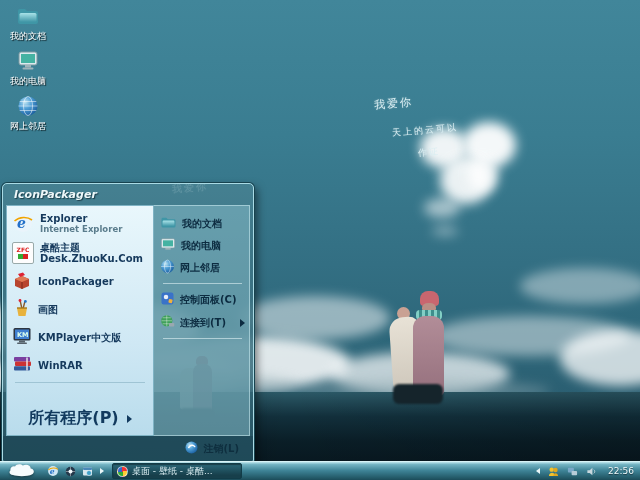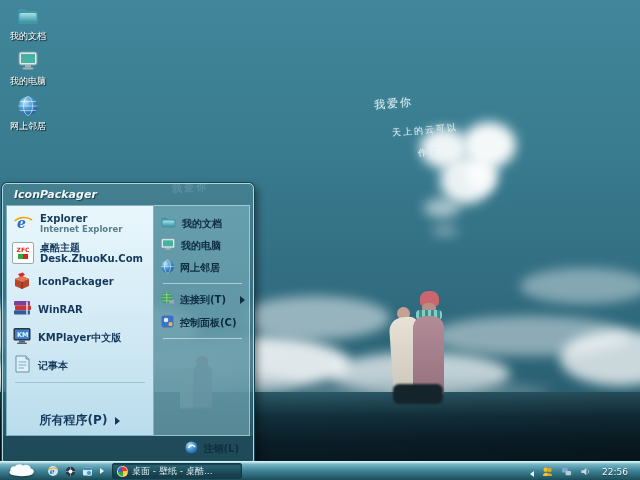--- a/index.html
+++ b/index.html
@@ -38,21 +38,21 @@
     text-shadow:1px 1px 1px rgba(0,20,30,.6);}
   .sm-body{flex:1;display:flex;margin:0 3px;min-height:0;}
   .sm-left{width:142px;flex:none;display:flex;flex-direction:column;
     background:linear-gradient(180deg,#e9f7fc 0%,#cfe8f4 60%,#b9dcec 100%);
     border:1px solid #7fb3c4;padding:3px 2px;}
   .sm-item{display:flex;align-items:center;gap:6px;padding:3px 3px;border-radius:2px;
     font-size:10px;font-weight:bold;color:#15395c;line-height:11px;cursor:default;}
   .sm-item .sub{display:block;font-weight:bold;font-size:8.5px;color:#5a7c8c;}
   .sm-sep-l{height:1px;margin:3px 6px;background:#9fc4d4;flex:none;}
   .all-programs{margin-top:auto;display:flex;align-items:center;justify-content:center;
-    gap:8px;padding:4px 0 3px;font-size:12px;font-weight:bold;color:#123a5e;cursor:default;}
+    gap:8px;padding:4px 0 3px;font-size:16px;font-weight:bold;color:#123a5e;cursor:default;}
   .tri-r{width:0;height:0;border-left:5px solid #123a5e;border-top:4px solid transparent;
     border-bottom:4px solid transparent;}
   .sm-right{flex:1;background:rgba(152,204,216,.42);border:1px solid rgba(205,238,244,.55);
     border-left:none;padding:6px 3px 0 5px;}
   .sm-ritem{display:flex;align-items:center;gap:5px;padding:3px 1px;font-size:10px;
     font-weight:bold;color:#0c2b40;line-height:11px;cursor:default;}
   .sm-sep-r{height:1px;margin:4px 4px;background:rgba(235,250,252,.55);}
   .sm-footer{flex:none;height:25px;display:flex;align-items:center;justify-content:flex-end;
     gap:16px;padding-right:14px;background:rgba(25,66,80,.55);border-radius:0 0 2px 2px;
     font-size:10px;font-weight:bold;color:#0e2e3e;}
@@ -70,21 +70,21 @@
   .ql-chev{width:0;height:0;border-left:4px solid #e8f6f8;border-top:3px solid transparent;
     border-bottom:3px solid transparent;margin-left:2px;cursor:pointer;}
   .task-btn{display:flex;align-items:center;gap:4px;margin-left:8px;width:120px;height:14px;
     padding:0 4px;border-radius:2px;border:1px solid #123c48;cursor:pointer;
     background:linear-gradient(180deg,#2b6879,#173f4b 80%);
     box-shadow:inset 0 1px 1px rgba(0,0,0,.4);}
   .task-btn .tlabel{font-size:9px;color:#ddeff3;white-space:nowrap;overflow:hidden;
     text-overflow:ellipsis;}
   .wheel{width:9px;height:9px;border-radius:50%;flex:none;border:1px solid rgba(255,255,255,.6);
     background:conic-gradient(#e33 0 25%,#fc3 25% 50%,#3a3 50% 75%,#36c 75% 100%);}
-  .tray{margin-left:auto;display:flex;align-items:flex-end;gap:8px;padding-right:12px;}
+  .tray{margin-left:auto;display:flex;align-items:center;gap:8px;padding-right:6px;}
   .tray-chev{width:0;height:0;border-right:4px solid #e8f6f8;border-top:3px solid transparent;
     border-bottom:3px solid transparent;cursor:pointer;}
   .tray-ico{width:11px;height:11px;display:flex;align-items:center;justify-content:center;cursor:pointer;}
   .clock{font-size:9px;color:#eef8fa;text-shadow:0 1px 1px rgba(0,0,0,.5);margin-left:3px;cursor:default;}
 </style>
 </head>
 <body>
 
 <svg width="0" height="0" style="position:absolute">
   <defs>
@@ -216,49 +216,51 @@
                 <path d="M3 9l7 3 7-3-7-3Z" fill="#e07a55"></path>
                 <path d="M10 12v7" stroke="#7c2a1a" stroke-width="1"></path>
                 <path d="M6 4l5-1.5L13 5l-5 2Z" fill="#d23"></path>
               </svg>
           </span>
           <span>IconPackager</span>
         </div>
         <div class="sm-item">
           <span class="ic">
             <svg width="20" height="20" viewBox="0 0 20 20">
-                <rect x="2" y="3" width="16" height="4.4" rx="1" fill="#7a3fa0"></rect>
-                <rect x="3" y="7.6" width="16" height="4.4" rx="1" fill="#c33"></rect>
-                <rect x="2" y="12.2" width="16" height="4.4" rx="1" fill="#335a9a"></rect>
-                <path d="M15 3.4v13" stroke="#eee" stroke-width="1.4"></path>
-              </svg>
-          </span>
-          <span>WinRAR</span>
+                <path d="M8 2l2 9M13 3l-2 8" stroke="#8a5a2a" stroke-width="1.4"></path>
+                <circle cx="8" cy="2.5" r="1.4" fill="#d23"></circle>
+                <circle cx="13.4" cy="3.4" r="1.4" fill="#27c"></circle>
+                <path d="M5 10h10l-1.5 8h-7Z" fill="#e8b23c"></path>
+                <path d="M5 10h10" stroke="#a87a1a" stroke-width="1.4"></path>
+              </svg>
+          </span>
+          <span>画图</span>
         </div>
         <div class="sm-item">
           <span class="ic">
             <svg width="20" height="20" viewBox="0 0 20 20">
                 <rect x="1.5" y="2" width="17" height="12.5" rx="1.5" fill="#2c3540"></rect>
                 <rect x="3" y="3.5" width="14" height="9.5" fill="#3f7fd0"></rect>
                 <text x="5" y="11" font-size="6.5" font-weight="bold" fill="#dfe" font-family="DejaVu Sans,sans-serif">KM</text>
                 <rect x="7" y="14.5" width="6" height="2" fill="#55606a"></rect>
                 <rect x="5" y="16.5" width="10" height="1.6" rx=".8" fill="#55606a"></rect>
               </svg>
           </span>
           <span>KMPlayer中文版</span>
         </div>
         <div class="sm-item">
           <span class="ic">
             <svg width="20" height="20" viewBox="0 0 20 20">
-                <path d="M4 2h10l3 3v13H4Z" fill="#dff0fa" stroke="#6a93a8" stroke-width="1"></path>
-                <path d="M14 2v3h3" fill="#b8d8e8" stroke="#6a93a8" stroke-width="1"></path>
-                <path d="M6.5 8h8M6.5 11h8M6.5 14h5.5" stroke="#79aec8" stroke-width="1"></path>
-              </svg>
-          </span>
-          <span>记事本</span>
+                <rect x="2" y="3" width="16" height="4.4" rx="1" fill="#7a3fa0"></rect>
+                <rect x="3" y="7.6" width="16" height="4.4" rx="1" fill="#c33"></rect>
+                <rect x="2" y="12.2" width="16" height="4.4" rx="1" fill="#335a9a"></rect>
+                <path d="M15 3.4v13" stroke="#eee" stroke-width="1.4"></path>
+              </svg>
+          </span>
+          <span>WinRAR</span>
         </div>
 
         <div class="sm-sep-l"></div>
         <div class="all-programs">
           <span>所有程序(P)</span>
           <span class="tri-r"></span>
         </div>
       </div>
 
       <div class="sm-right">
@@ -290,37 +292,37 @@
               </svg>
           </span>
           <span>网上邻居</span>
         </div>
 
         <div class="sm-sep-r"></div>
 
         <div class="sm-ritem">
           <span class="ic">
             <svg width="15" height="15" viewBox="0 0 20 20">
+                <rect x="2" y="2" width="16" height="16" rx="3" fill="#3a72c8"></rect>
+                <circle cx="8" cy="8" r="3" fill="#e8eef8"></circle>
+                <rect x="11.5" y="11" width="5" height="5" rx="1" fill="#f0b23c" transform="rotate(12 14 13.5)"></rect>
+              </svg>
+          </span>
+          <span>控制面板(C)</span>
+        </div>
+        <div class="sm-ritem">
+          <span class="ic">
+            <svg width="15" height="15" viewBox="0 0 20 20">
                 <circle cx="9" cy="9" r="7.5" fill="#3fa05a"></circle>
                 <path d="M2 9h14M9 1.5v15M3.5 5h11M3.5 13h11" stroke="rgba(255,255,255,.5)" stroke-width="1"></path>
                 <rect x="12" y="12" width="7" height="4.5" rx="1" fill="#9aa8b0"></rect>
               </svg>
           </span>
           <span>连接到(T)</span>
           <span class="tri-r" style="margin-left:auto;border-left-color:#0c2b40"></span>
-        </div>
-        <div class="sm-ritem">
-          <span class="ic">
-            <svg width="15" height="15" viewBox="0 0 20 20">
-                <rect x="2" y="2" width="16" height="16" rx="3" fill="#3a72c8"></rect>
-                <circle cx="8" cy="8" r="3" fill="#e8eef8"></circle>
-                <rect x="11.5" y="11" width="5" height="5" rx="1" fill="#f0b23c" transform="rotate(12 14 13.5)"></rect>
-              </svg>
-          </span>
-          <span>控制面板(C)</span>
         </div>
 
         <div class="sm-sep-r"></div>
 
       </div>
     </div>
 
     <div class="sm-footer">
       <div class="sm-footbtn">
         <span class="ic">

